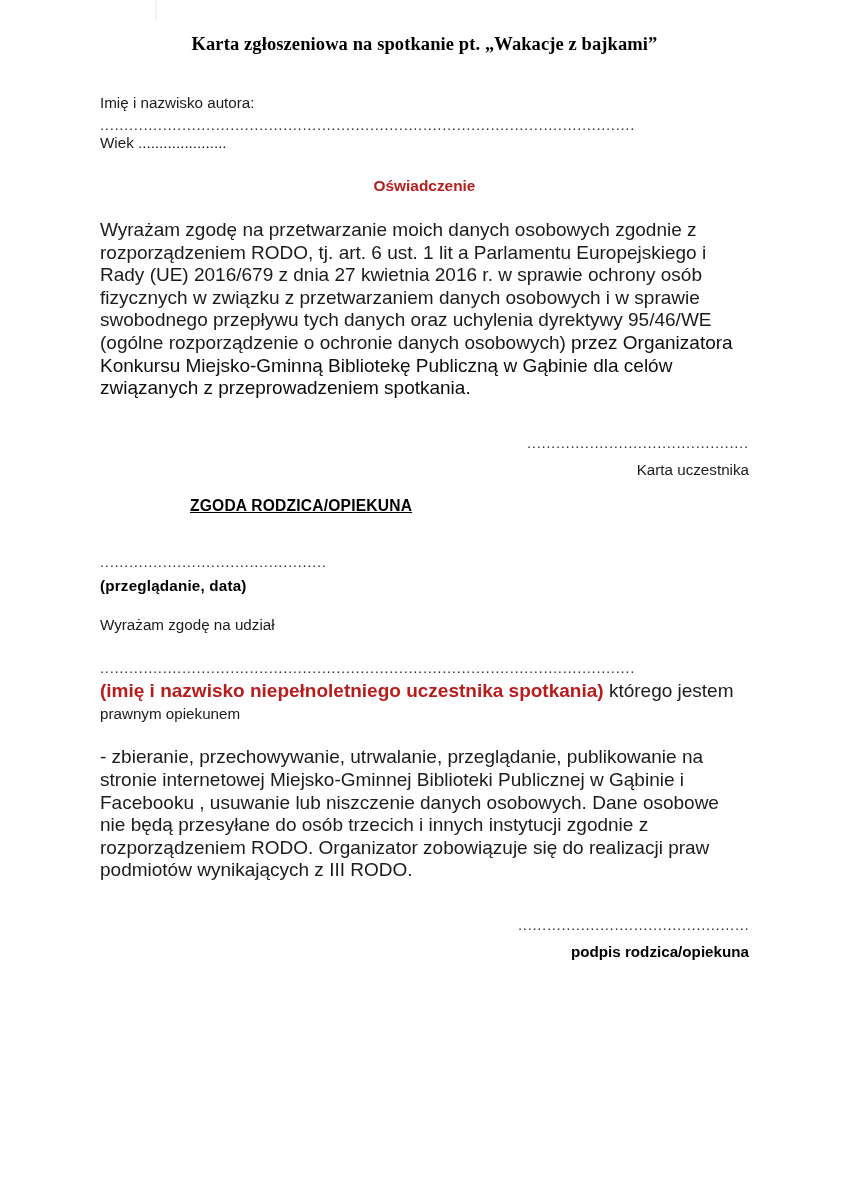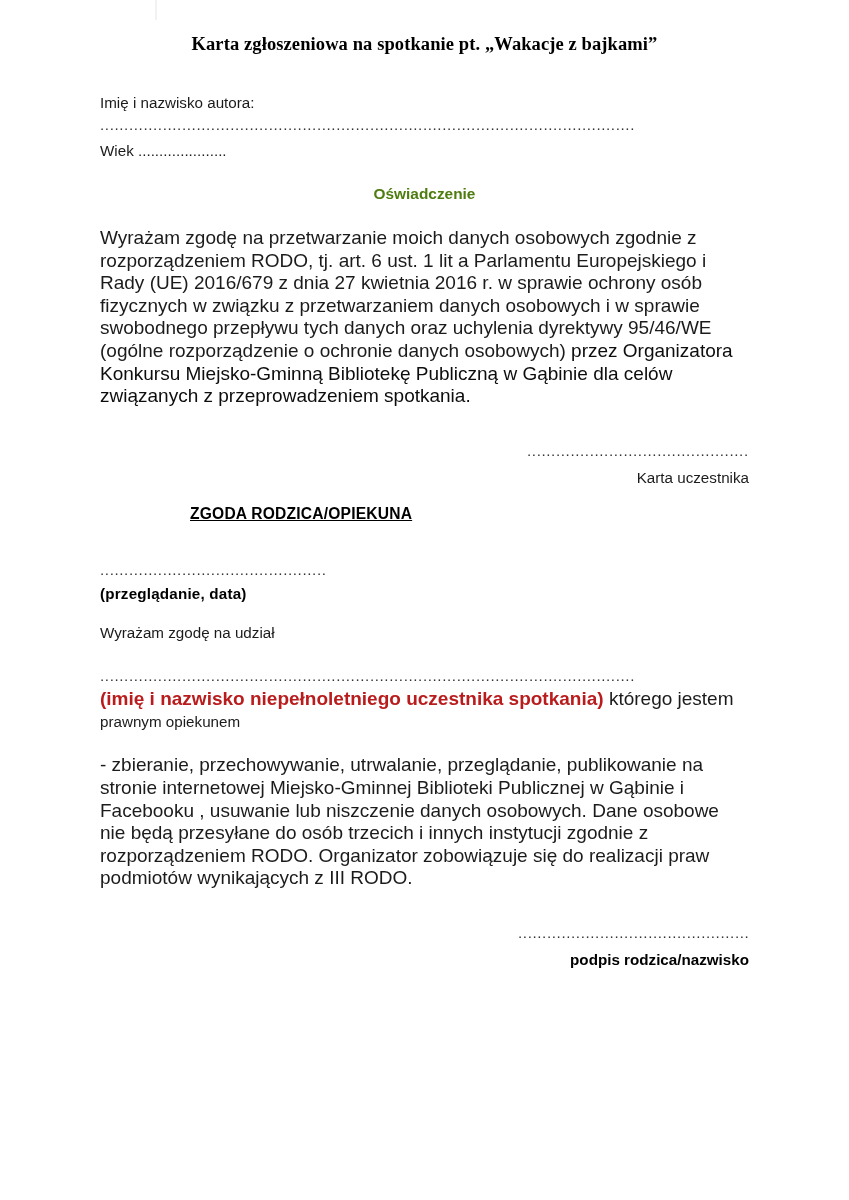--- a/index.html
+++ b/index.html
@@ -85,21 +85,21 @@
     color: #333333;
     overflow: hidden;
     white-space: nowrap;
     display: block;
   }
 
   .centered-heading {
     text-align: center;
     font-weight: bold;
     font-size: 15.4px;
-    color: #4d7c0f;
+    color: #b91c1c;
   }
 
   .left-bold-heading {
     font-weight: bold;
     font-size: 15.6px;
     color: #000000;
     letter-spacing: 0.2px;
   }
 
   
@@ -134,21 +134,21 @@
 
   <div class="scan-artifact"></div>
 
   <div class="content">
 
     <h1 class="doc-title">Karta zgłoszeniowa  na spotkanie pt. „Wakacje z bajkami”</h1>
 
     <div style="height:37px"></div>
     <div class="line">Imię i nazwisko autora:</div>
     <div class="dots" style="width:600px; margin-top:3px;">...............................................................................................................</div>
-    <div class="line" style="margin-top:8px;">Wiek .....................</div>
+    <div class="line" style="margin-top:0;">Wiek .....................</div>
 
     <div style="height:23px"></div>
     <div class="centered-heading">Oświadczenie</div>
 
     <div style="height:24px"></div>
     <p class="para" style="margin:0;">
       <span class="gray-ish">Wyrażam zgodę na przetwarzanie moich danych osobowych zgodnie z rozporządzeniem RODO, tj. art. 6 ust. 1 lit a Parlamentu Europejskiego i Rady (UE) 2016/679 z dnia 27 kwietnia 2016 r. w sprawie ochrony osób fizycznych w związku z przetwarzaniem danych osobowych i w sprawie swobodnego przepływu tych danych oraz uchylenia dyrektywy 95/46/WE (ogólne rozporządzenie o ochronie danych osobowych) </span><span class="darker">przez Organizatora Konkursu Miejsko-Gminną Bibliotekę Publiczną w Gąbinie dla celów związanych z przeprowadzeniem spotkania.</span>
     </p>
 
     <div style="height:36px"></div>
@@ -173,17 +173,17 @@
       <span class="strong">(imię i nazwisko niepełnoletniego uczestnika spotkania)</span><span> którego jestem</span>
     </p>
     <div class="line">prawnym opiekunem</div>
 
     <div style="height:21px"></div>
     <p class="para" style="margin:0;">- zbieranie, przechowywanie, utrwalanie, przeglądanie, publikowanie na stronie internetowej Miejsko-Gminnej Biblioteki Publicznej w Gąbinie i Facebooku , usuwanie lub niszczenie danych osobowych. Dane osobowe nie będą przesyłane do osób trzecich i innych instytucji zgodnie z rozporządzeniem RODO. Organizator zobowiązuje się do realizacji praw podmiotów wynikających z III RODO.</p>
 
     <div style="height:36px"></div>
     <div class="sig-block">
       <div class="sig-dots" style="width:231px;">...................................................</div>
-      <div class="sig-caption bold" style="margin-top:6px;">podpis rodzica/nazwisko</div>
+      <div class="sig-caption bold" style="margin-top:6px;">podpis rodzica/opiekuna</div>
     </div>
 
   </div>
 </div>
 
 </body></html>

